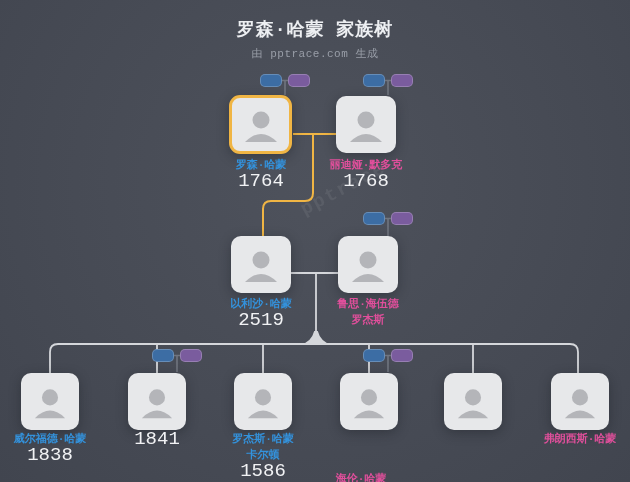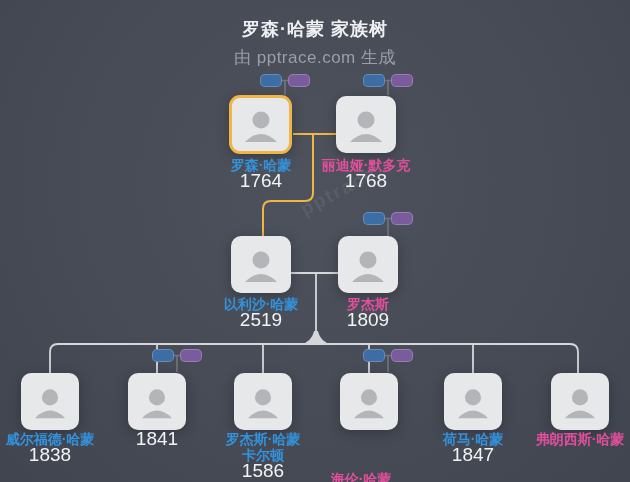--- a/index.html
+++ b/index.html
@@ -1,27 +1,27 @@
 <!DOCTYPE html>
 <html><head>
 <meta charset="utf-8">
 <style>
   html,body{margin:0;padding:0;background:#3a3e47;}
   #stage{
     position:relative;width:630px;height:482px;overflow:hidden;
     background:radial-gradient(circle at 50% 38%, #4e525c 0%, #474b55 55%, #41454f 100%);
-    font-family:Liberation Sans, sans-serif;
+    font-family:Liberation Mono, monospace;
   }
   .title{
     position:absolute;left:0;top:17px;width:630px;text-align:center;
     font-size:18px;font-weight:700;color:#edeff2;letter-spacing:1px;
   }
   .subtitle{
     position:absolute;left:0;top:46px;width:630px;text-align:center;
-    font-size:17px;color:#999ea8;letter-spacing:0.5px;
+    font-size:11px;color:#999ea8;letter-spacing:0.5px;
   }
   .watermark{
     position:absolute;left:297px;top:201px;
     font-size:19px;font-weight:700;color:rgba(255,255,255,0.07);
     transform:rotate(-28deg);transform-origin:0 0;letter-spacing:2px;
     pointer-events:none;
   }
   svg.wires{position:absolute;left:0;top:0;z-index:1;}
   .mini{
     position:absolute;width:22px;height:13px;border-radius:5px;z-index:2;
@@ -34,21 +34,21 @@
     background:#e7e8ea;z-index:3;display:flex;align-items:center;justify-content:center;
     box-shadow:0 3px 12px rgba(20,23,30,0.35);box-sizing:border-box;
   }
   .card.highlight{
     width:63px;height:59px;border:3px solid #f0b544;border-radius:11px;
   }
   .card svg{display:block;margin-top:5px;}
   .label{
     position:absolute;width:170px;text-align:center;z-index:4;line-height:16px;
   }
-  .pname{font-size:14px;font-weight:700;}
+  .pname{font-size:11px;font-weight:700;}
   .pname span{display:block;}
   .pname.male{color:#3392dc;}
   .pname.female{color:#e04f9b;}
   .pyear{font-size:19px;color:#f1f2f4;font-weight:400;}
 </style>
 </head>
 <body>
 
 <div id="stage">
 
@@ -162,23 +162,23 @@
   </div>
   <div class="label" style="left:176px;top:296px;">
     <div class="pname male">
       <span>以利沙·哈蒙</span>
         <span></span>
     </div>
     <div class="pyear">2519</div>
   </div>
   <div class="label" style="left:283px;top:296px;">
     <div class="pname female">
+      <span>鲁思·海伍德</span>
         <span>罗杰斯</span>
     </div>
-    <div class="pyear">1809</div>
   </div>
   <div class="label" style="left:-35px;top:431px;">
     <div class="pname male">
       <span>威尔福德·哈蒙</span>
         <span></span>
     </div>
     <div class="pyear">1838</div>
   </div>
   <div class="label" style="left:72px;top:431px;">
     <div class="pyear">1841</div>
@@ -190,27 +190,20 @@
     </div>
     <div class="pyear">1586</div>
   </div>
   <div class="label" style="left:276px;top:431px;margin-top:40px;">
     <div class="pname female">
       <span>海伦·哈蒙</span>
         <span></span>
     </div>
     <div class="pyear">2894</div>
   </div>
-  <div class="label" style="left:388px;top:431px;">
-    <div class="pname male">
-      <span>荷马·哈蒙</span>
-        <span></span>
-    </div>
-    <div class="pyear">1847</div>
-  </div>
   <div class="label" style="left:495px;top:431px;">
     <div class="pname female">
       <span>弗朗西斯·哈蒙</span>
         <span></span>
     </div>
     <div class="pyear"></div>
   </div>
 
 </div>
 

